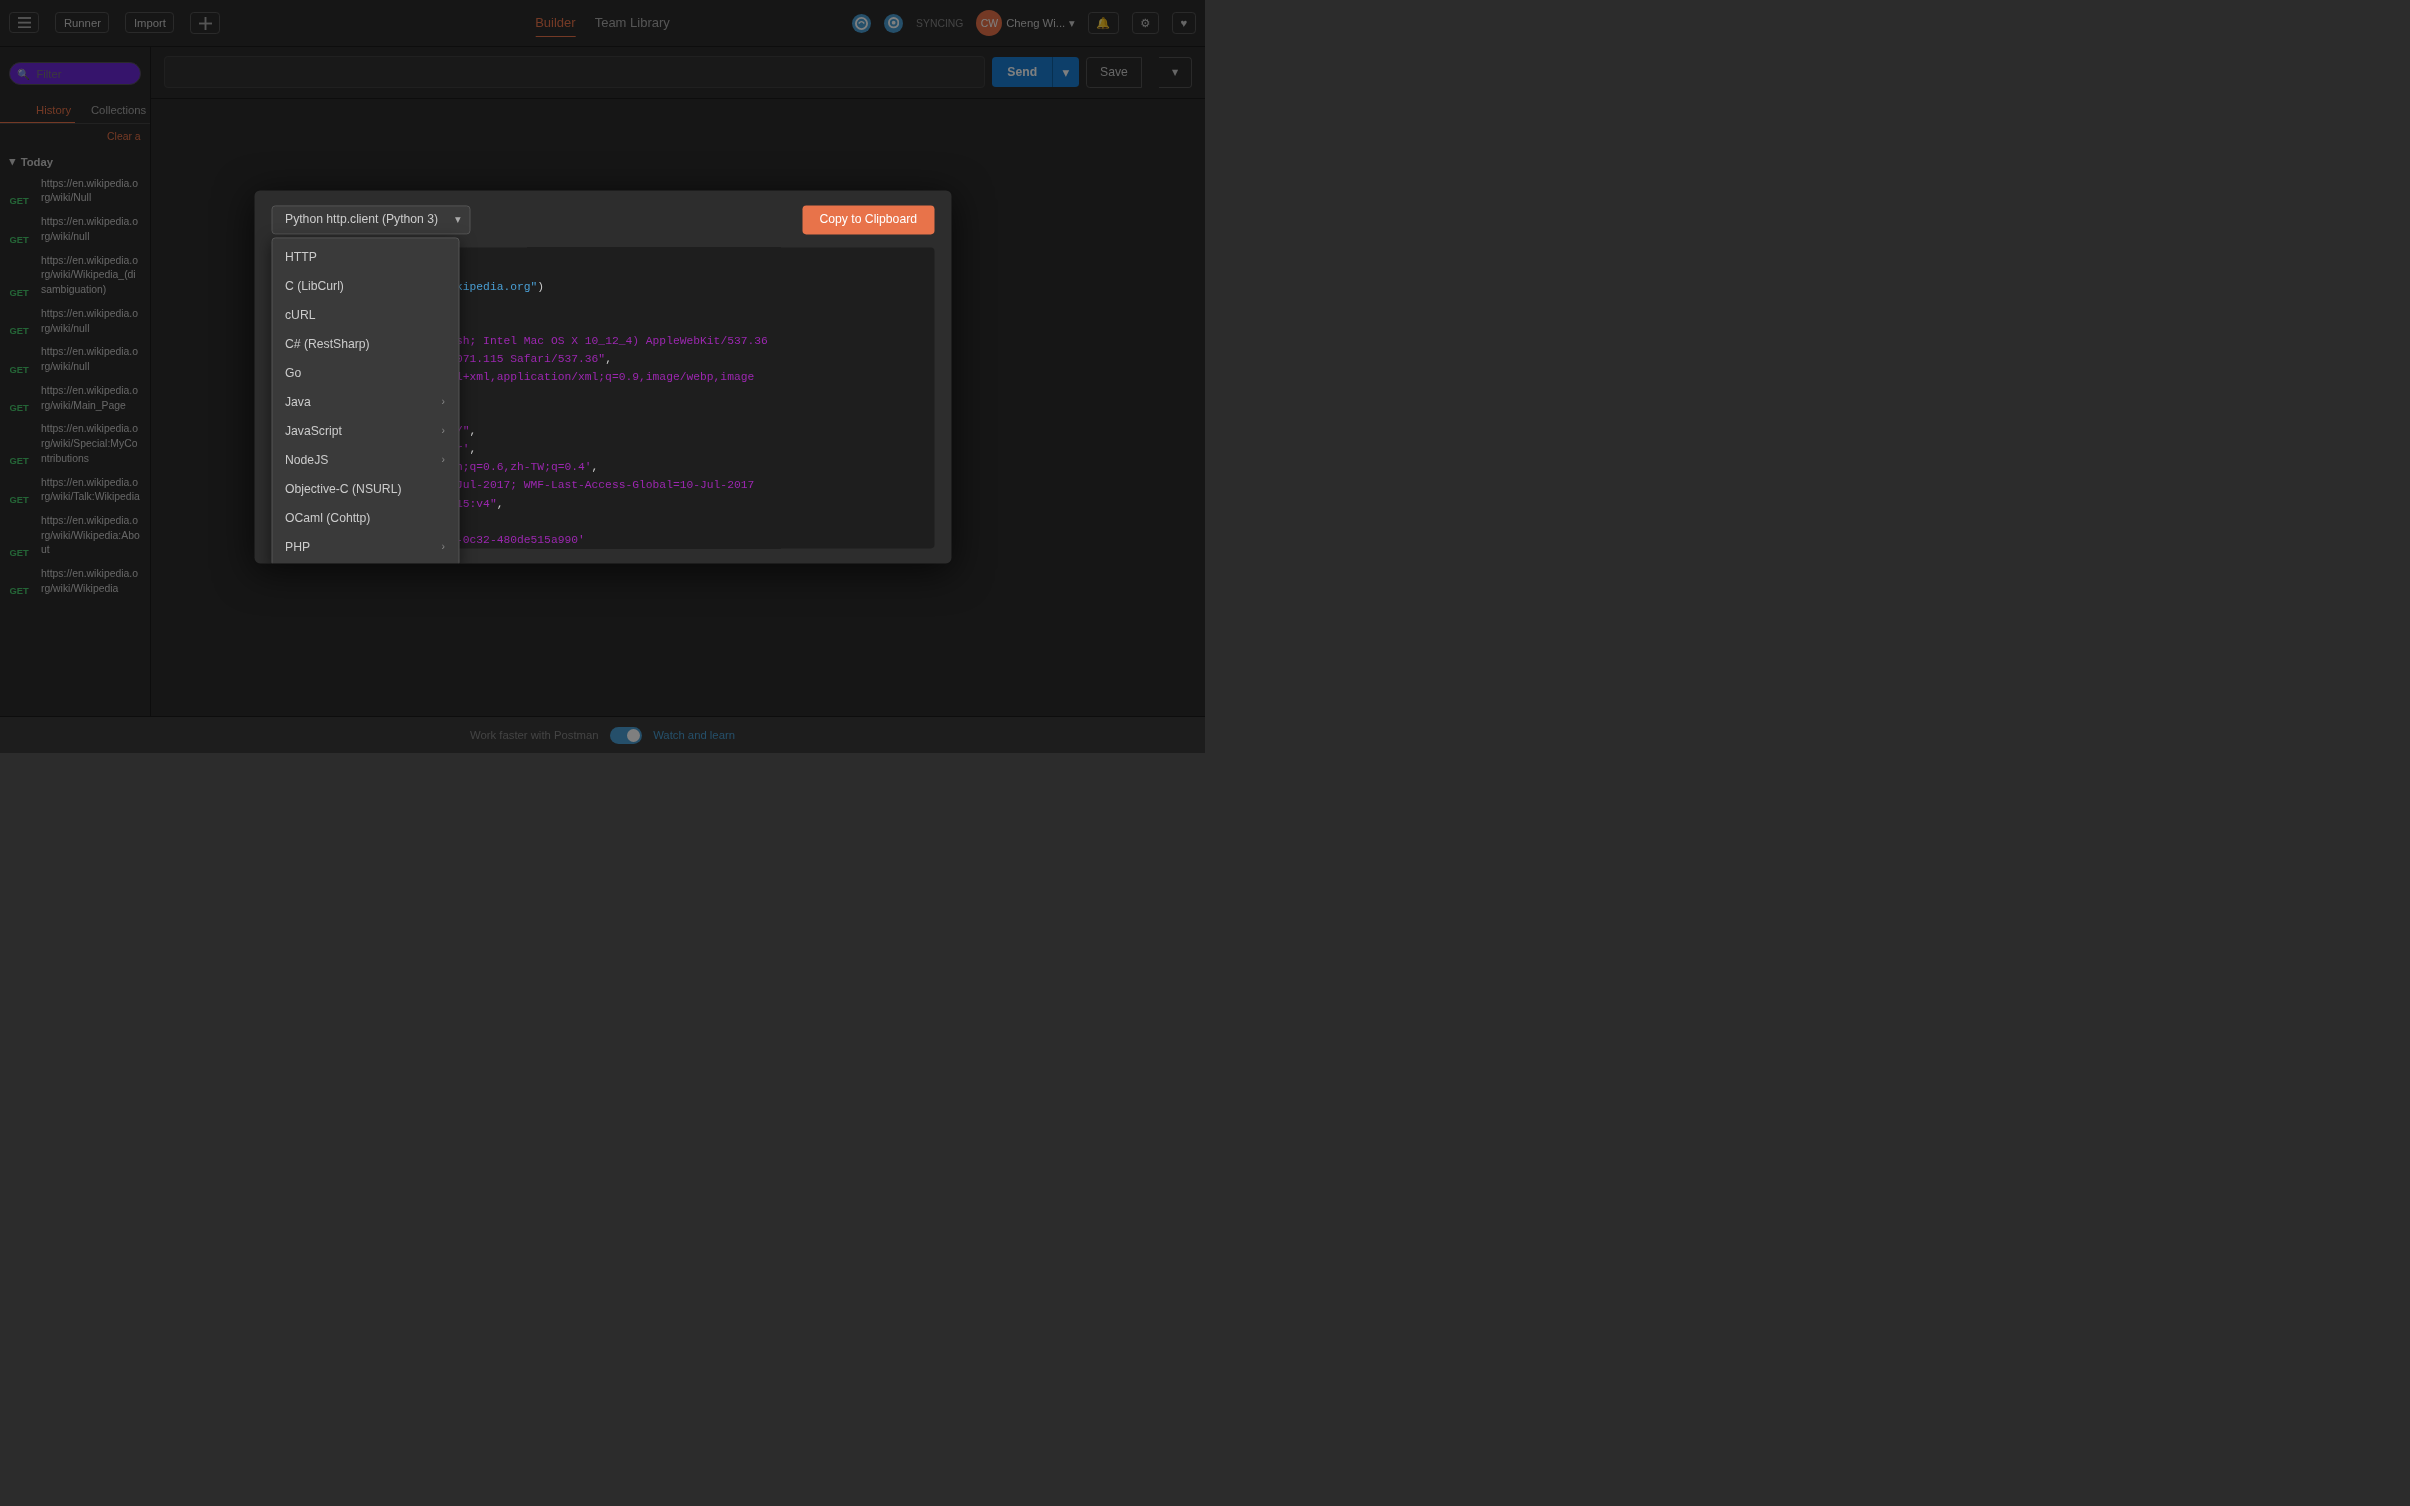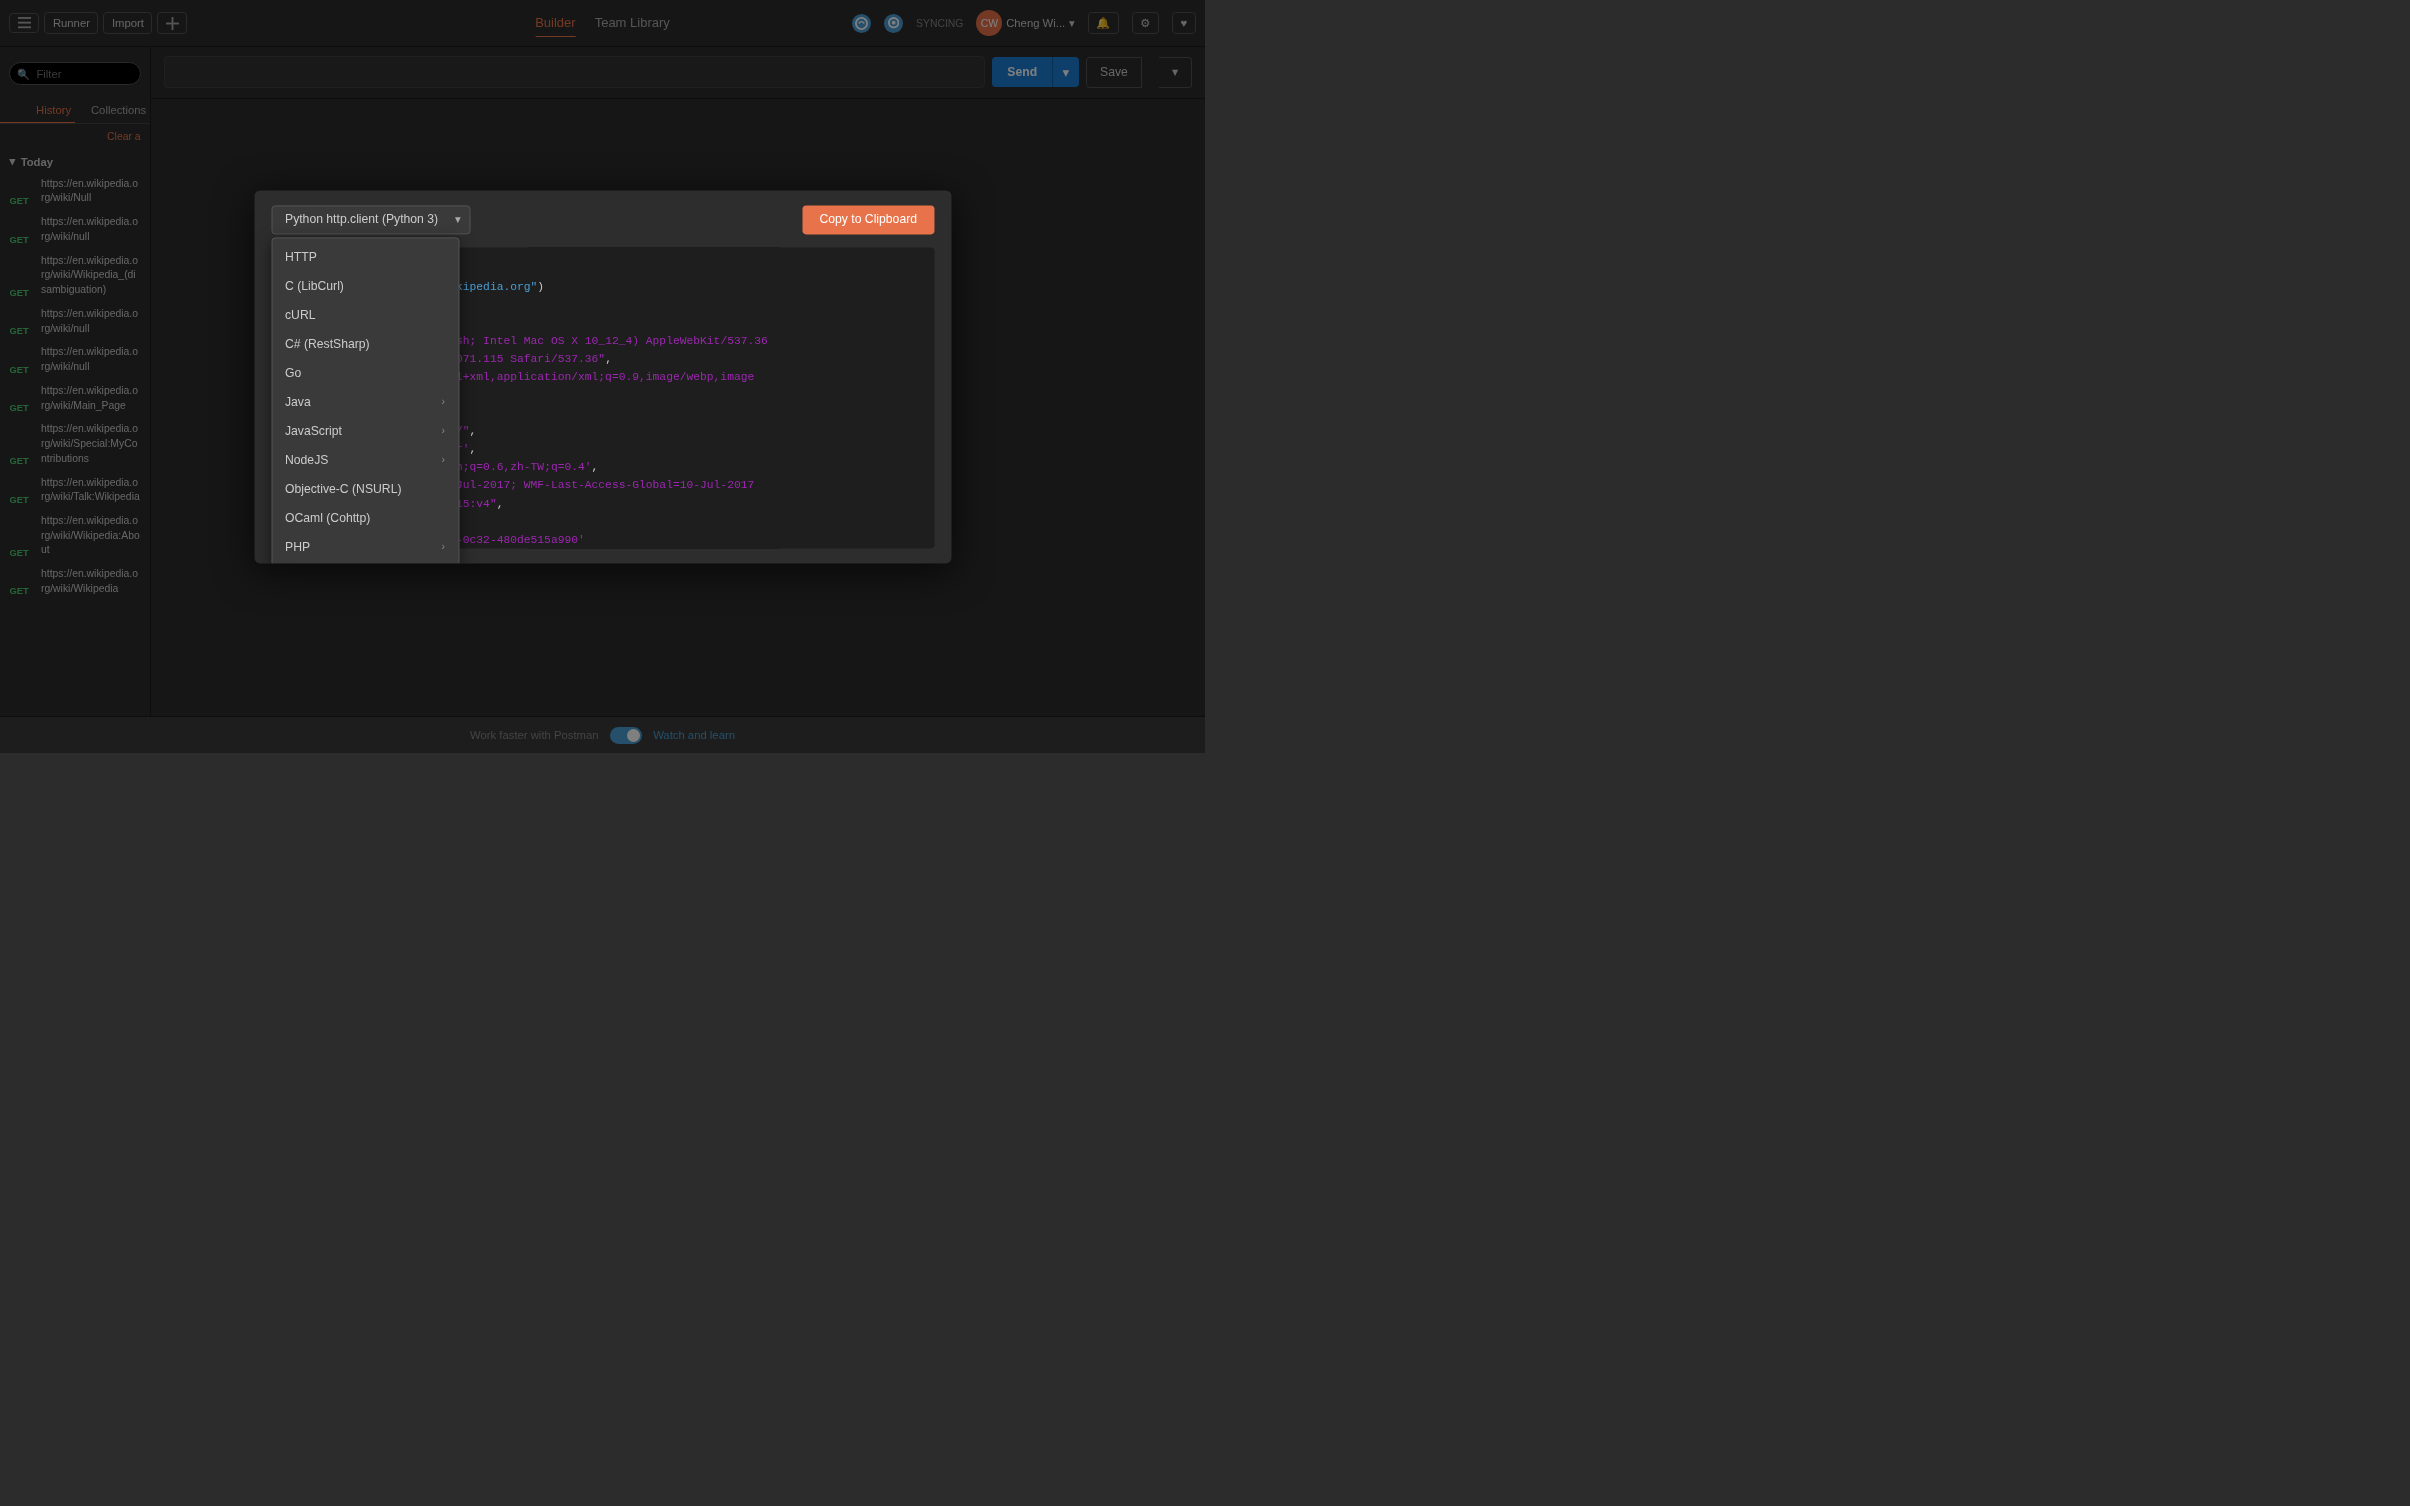--- a/index.html
+++ b/index.html
@@ -18,22 +18,22 @@
       height: 47px;
       display: flex;
       align-items: center;
       padding: 0 9.4px;
       border-bottom: 0.9px solid #1a1a1a;
       position: relative;
       z-index: 1;
     }
     .nav-left {
       display: flex;
-      align-items: center;
-      gap: 5px;
+      align-items: flex-start;
+      gap: 16px;
     }
     .nav-icon-btn {
       background: transparent;
       border: 0.9px solid #555;
       border-radius: 3.8px;
       color: #ccc;
       padding: 3.8px 7.5px;
       font-size: 11.3px;
       cursor: pointer;
       display: flex;
@@ -113,21 +113,21 @@
       background: #2c2c2c;
       border-right: 0.9px solid #1a1a1a;
       padding: 9.4px 0;
       flex-shrink: 0;
     }
     .sidebar-filter {
       padding: 5.6px 9.4px;
     }
     .filter-input {
       width: 100%;
-      background: #000000;
+      background: #6d28d9;
       border: 0.9px solid #555;
       border-radius: 13px;
       color: #aaa;
       padding: 4.7px 9.4px 4.7px 26px;
       font-size: 11.3px;
       outline: none;
     }
     .filter-wrap {
       position: relative;
     }

